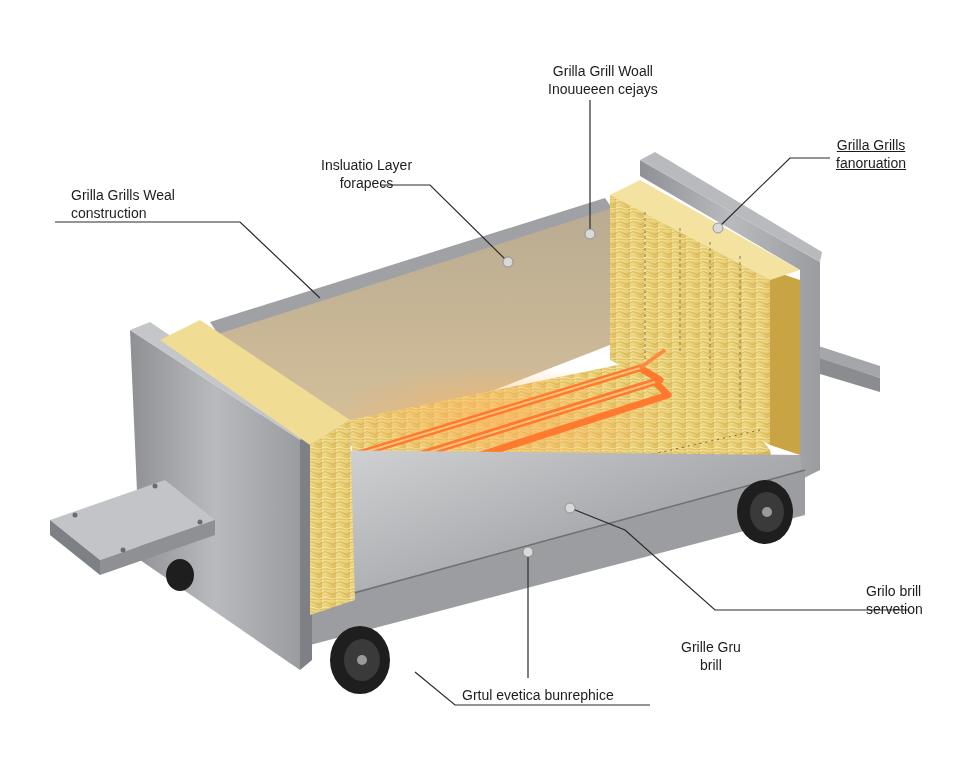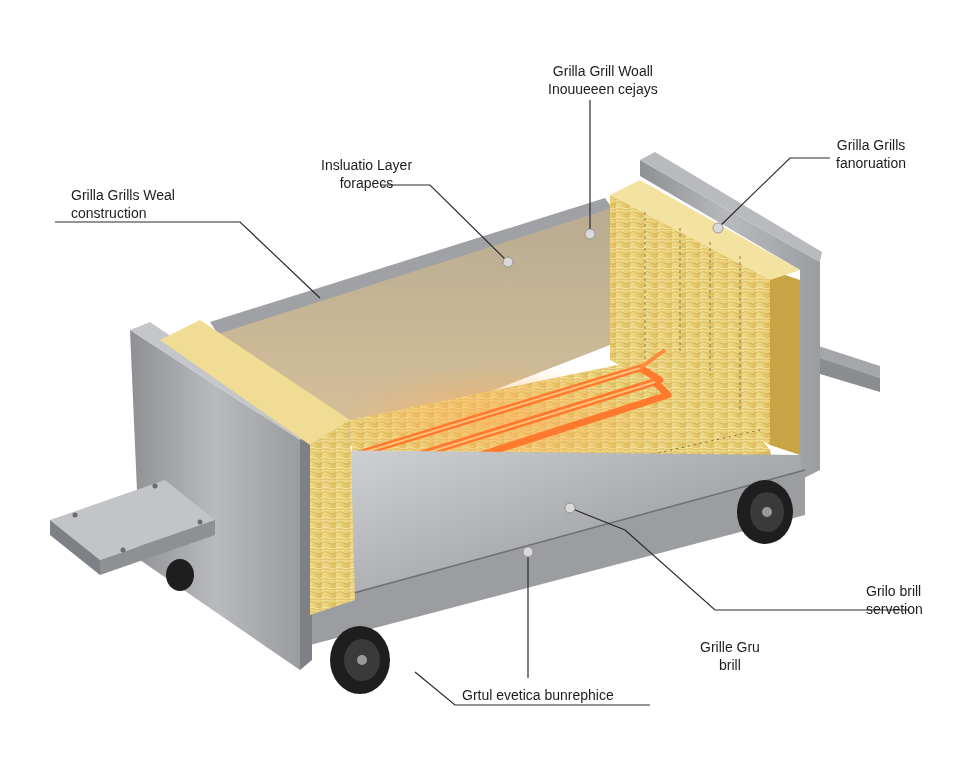--- a/index.html
+++ b/index.html
@@ -152,28 +152,28 @@
     <span>Inouueeen cejays</span>
   </div>
   <div class="label c" style="left:290px; top:156px;margin-left:31px;">
     <span>Insluatio Layer</span>
     <span>forapecs</span>
   </div>
   <div class="label" style="left:55px; top:186px;margin-left:16px;">
     <span>Grilla Grills Weal</span>
     <span>construction</span>
   </div>
-  <div class="label c" style="left:836px; top:136px;">
+  <div class="label c" style="left:836px; top:136px;text-decoration:underline;">
     <span>Grilla Grills</span>
     <span>fanoruation</span>
   </div>
   <div class="label" style="left:866px; top:582px;">
     <span>Grilo brill</span>
     <span>servetion</span>
   </div>
-  <div class="label c" style="left:700px; top:638px;">
+  <div class="label c" style="left:681px; top:638px;">
     <span>Grille Gru</span>
     <span>brill</span>
   </div>
   <div class="label" style="left:462px; top:686px;">
     <span>Grtul evetica bunrephice</span>
   </div>
 </div>
 
 </body></html>

